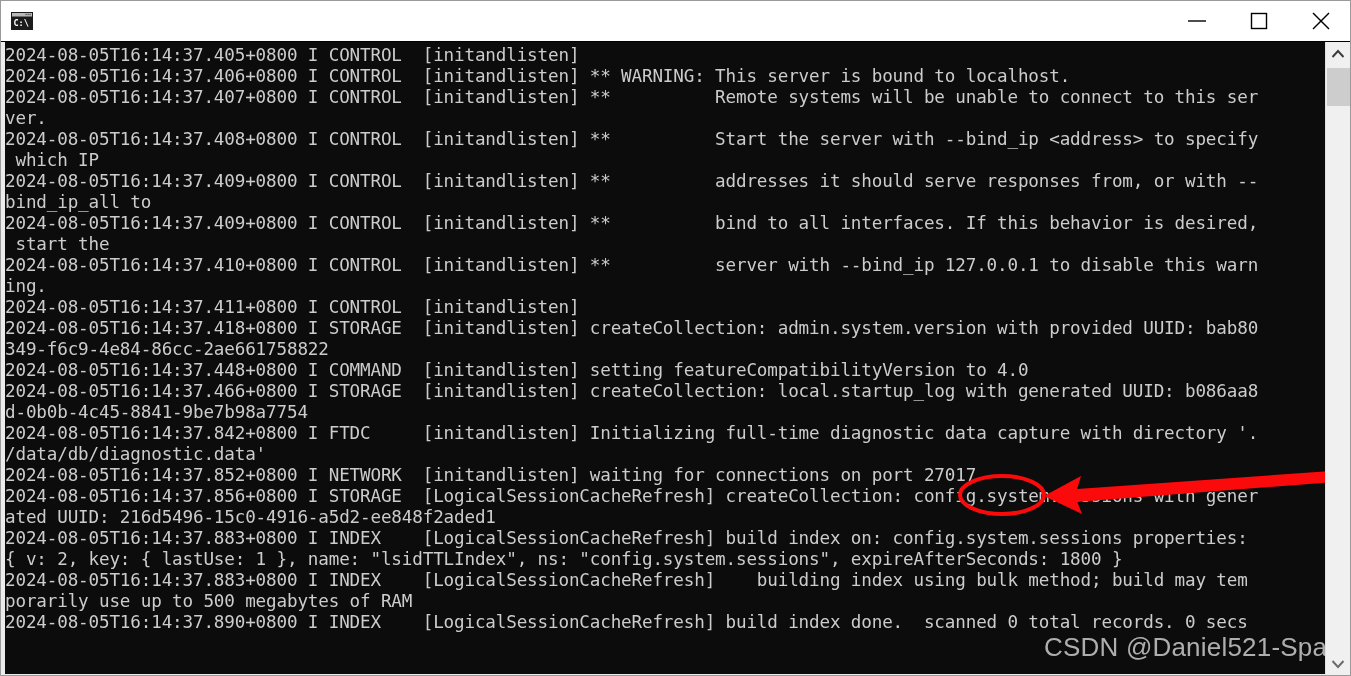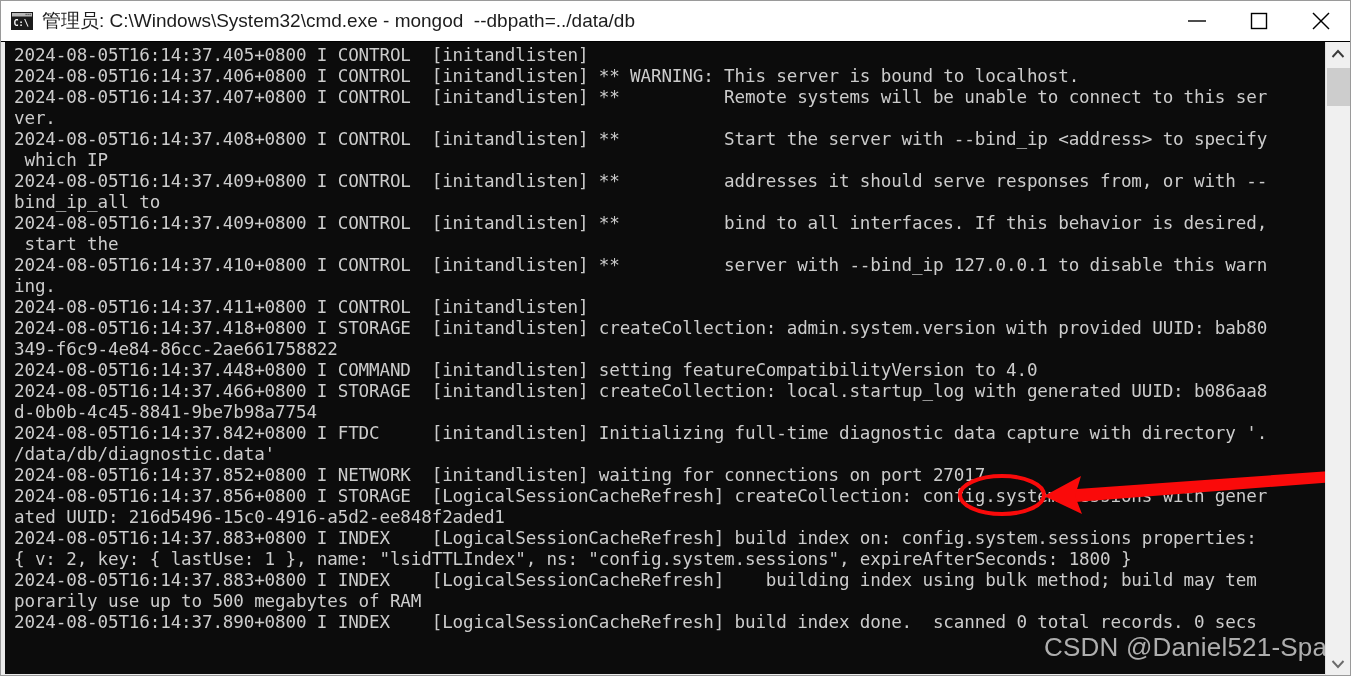--- a/index.html
+++ b/index.html
@@ -106,21 +106,20 @@
     line-height: 21px;
     color: #cccccc;
     white-space: pre;
     letter-spacing: -0.15px;
     -webkit-font-smoothing: none;
   }
   .cline {
     display: block;
     height: 21px;
     white-space: pre;
-    padding-left: 9px;
   }
 
   
   #annotation {
     position: absolute;
     left: 0; top: 0;
     width: 1351px;
     height: 676px;
     pointer-events: none;
   }
@@ -187,21 +186,20 @@
       <svg width="22" height="18" viewBox="0 0 22 18">
         <rect x="0" y="0" width="22" height="18" fill="#1b1b1b"></rect>
         <rect x="1" y="1" width="20" height="3.5" fill="#b9b9b9"></rect>
         <rect x="14.5" y="1.8" width="1.3" height="1.3" fill="#555"></rect>
         <rect x="16.5" y="1.8" width="1.3" height="1.3" fill="#555"></rect>
         <rect x="18.5" y="1.8" width="1.3" height="1.3" fill="#555"></rect>
         <text x="2.4" y="14.2" font-family="DejaVu Sans Mono, monospace" font-size="8.6" font-weight="bold" fill="#ffffff">C:\</text>
       </svg>
     </div>
 
-    <div id="title-text">管理员: C:\Windows\System32\cmd.exe - mongod  --dbpath=../data/db</div>
 
     <div id="titlebar-spacer"></div>
 
     <div class="winbtn">
       <svg width="26" height="26" viewBox="0 0 26 26">
         <line x1="4" y1="13" x2="22" y2="13" stroke="#000000" stroke-width="1.4"></line>
       </svg>
     </div>
 
     <div class="winbtn">

